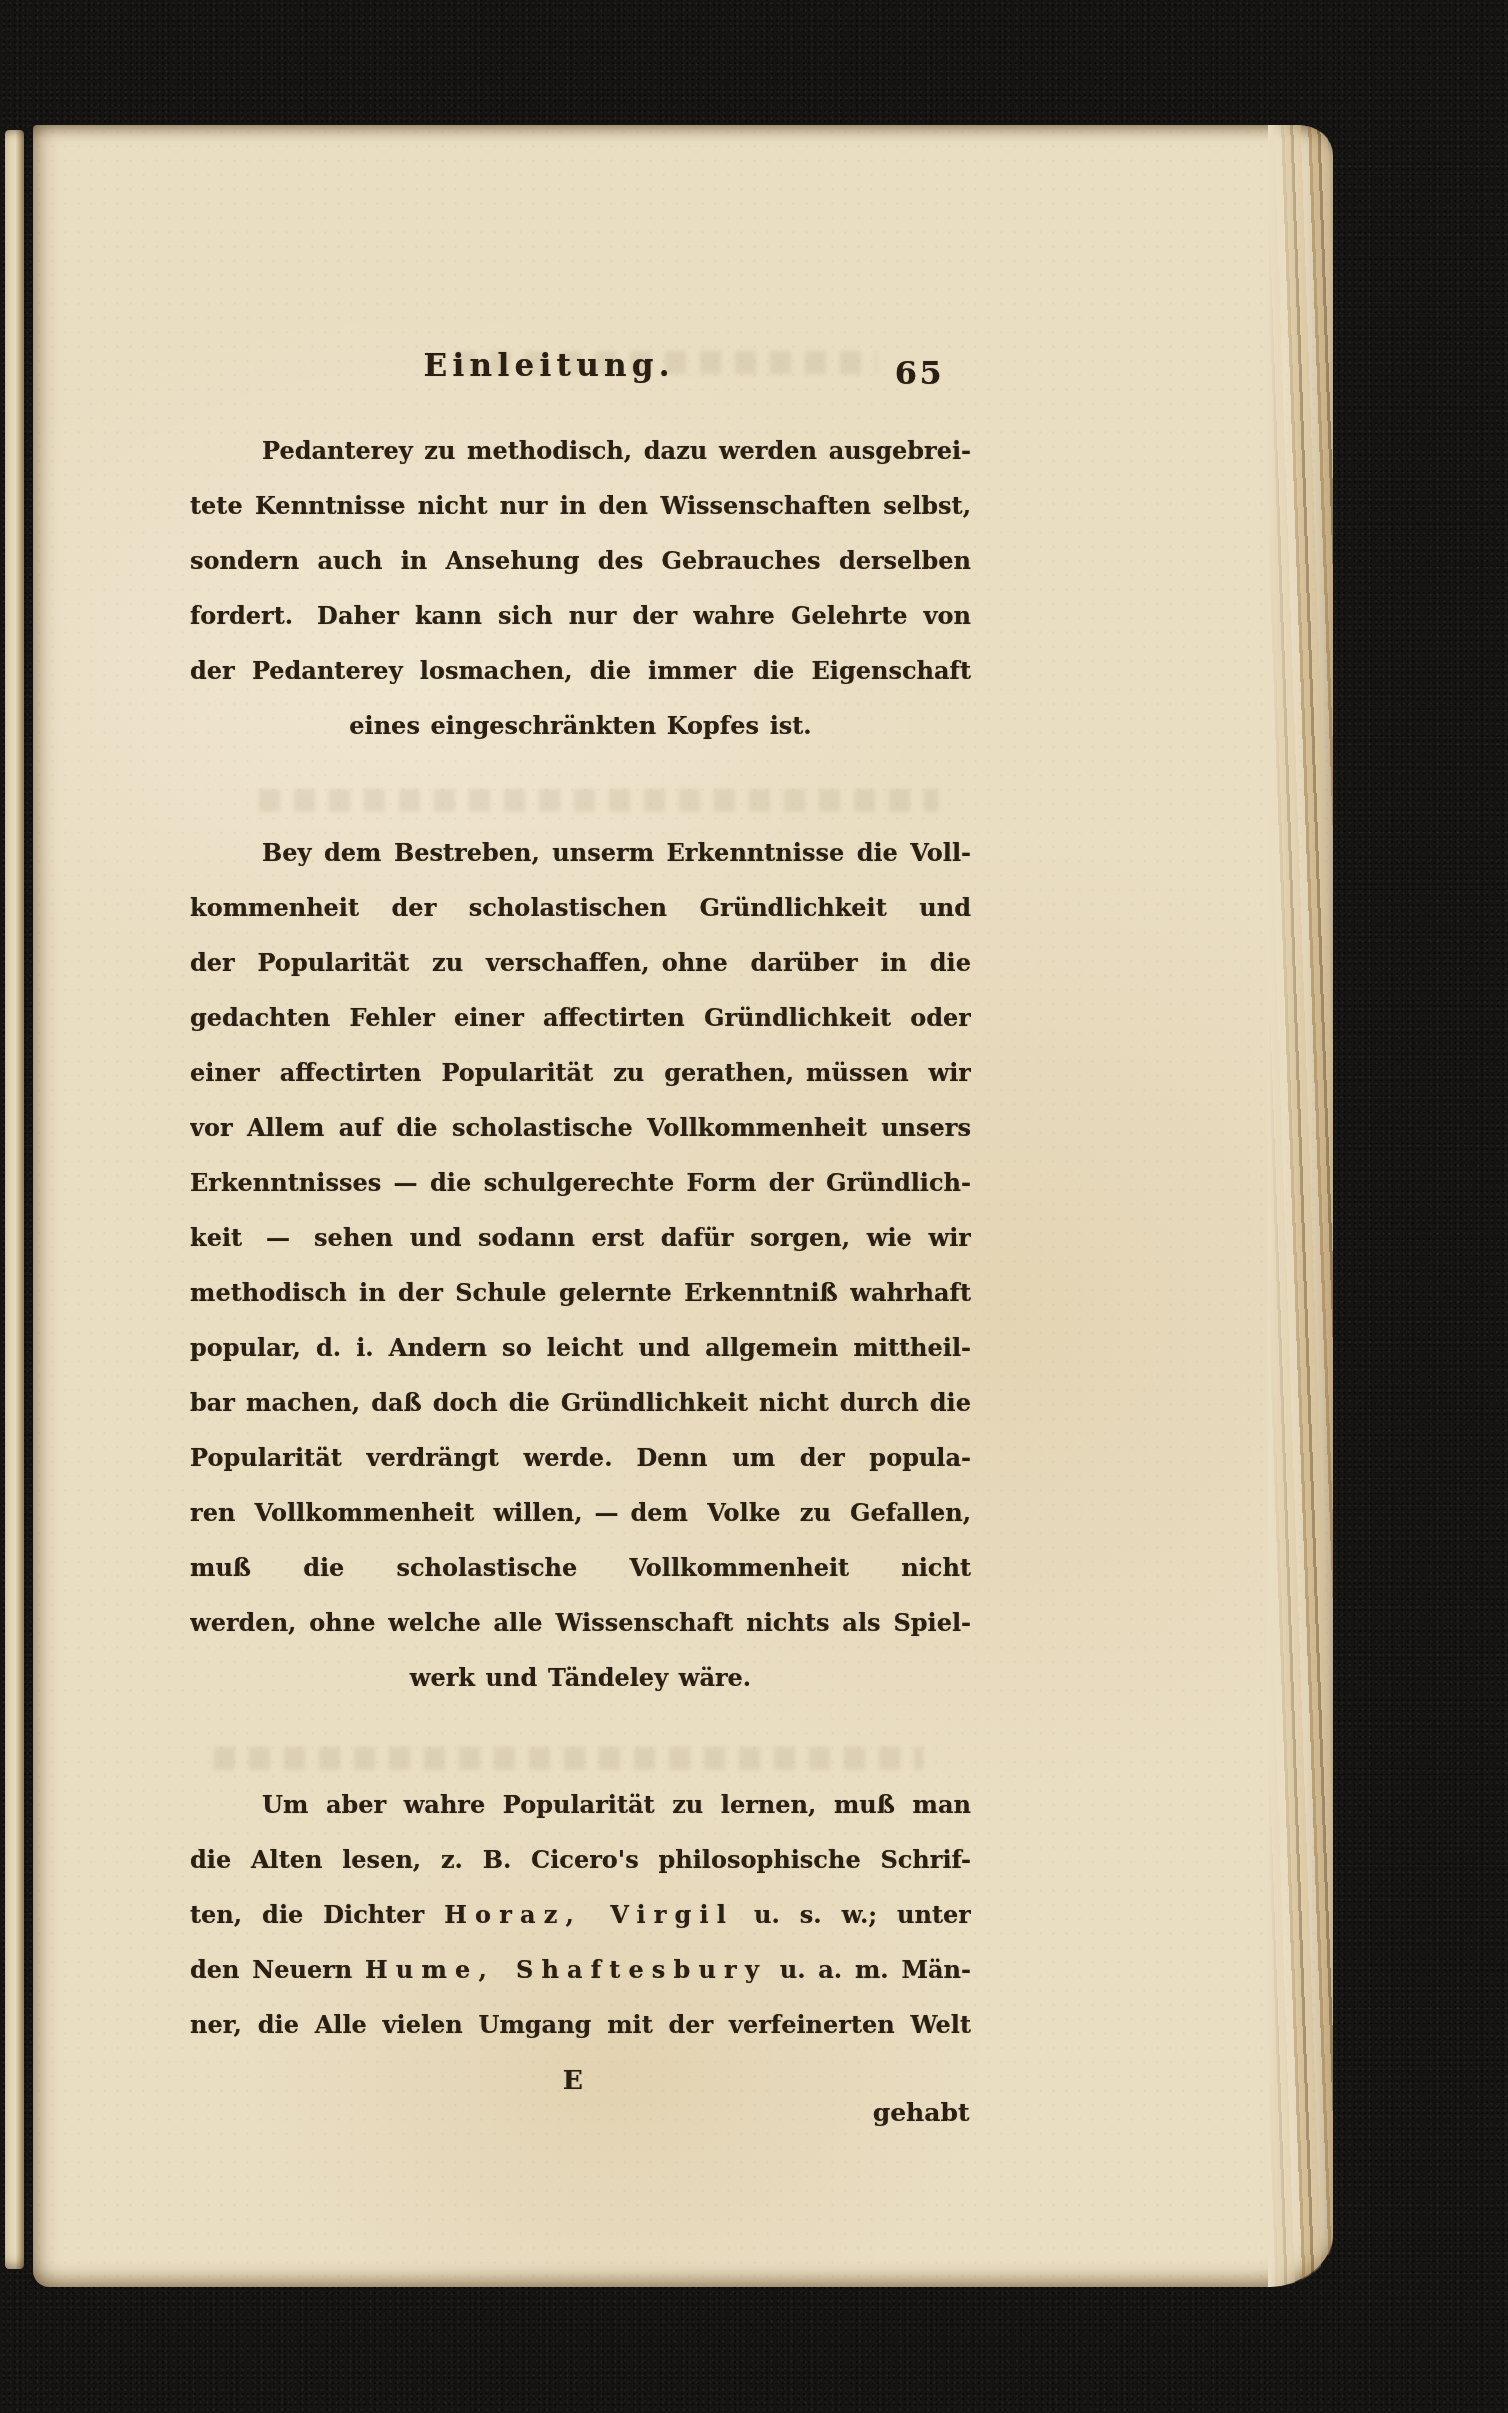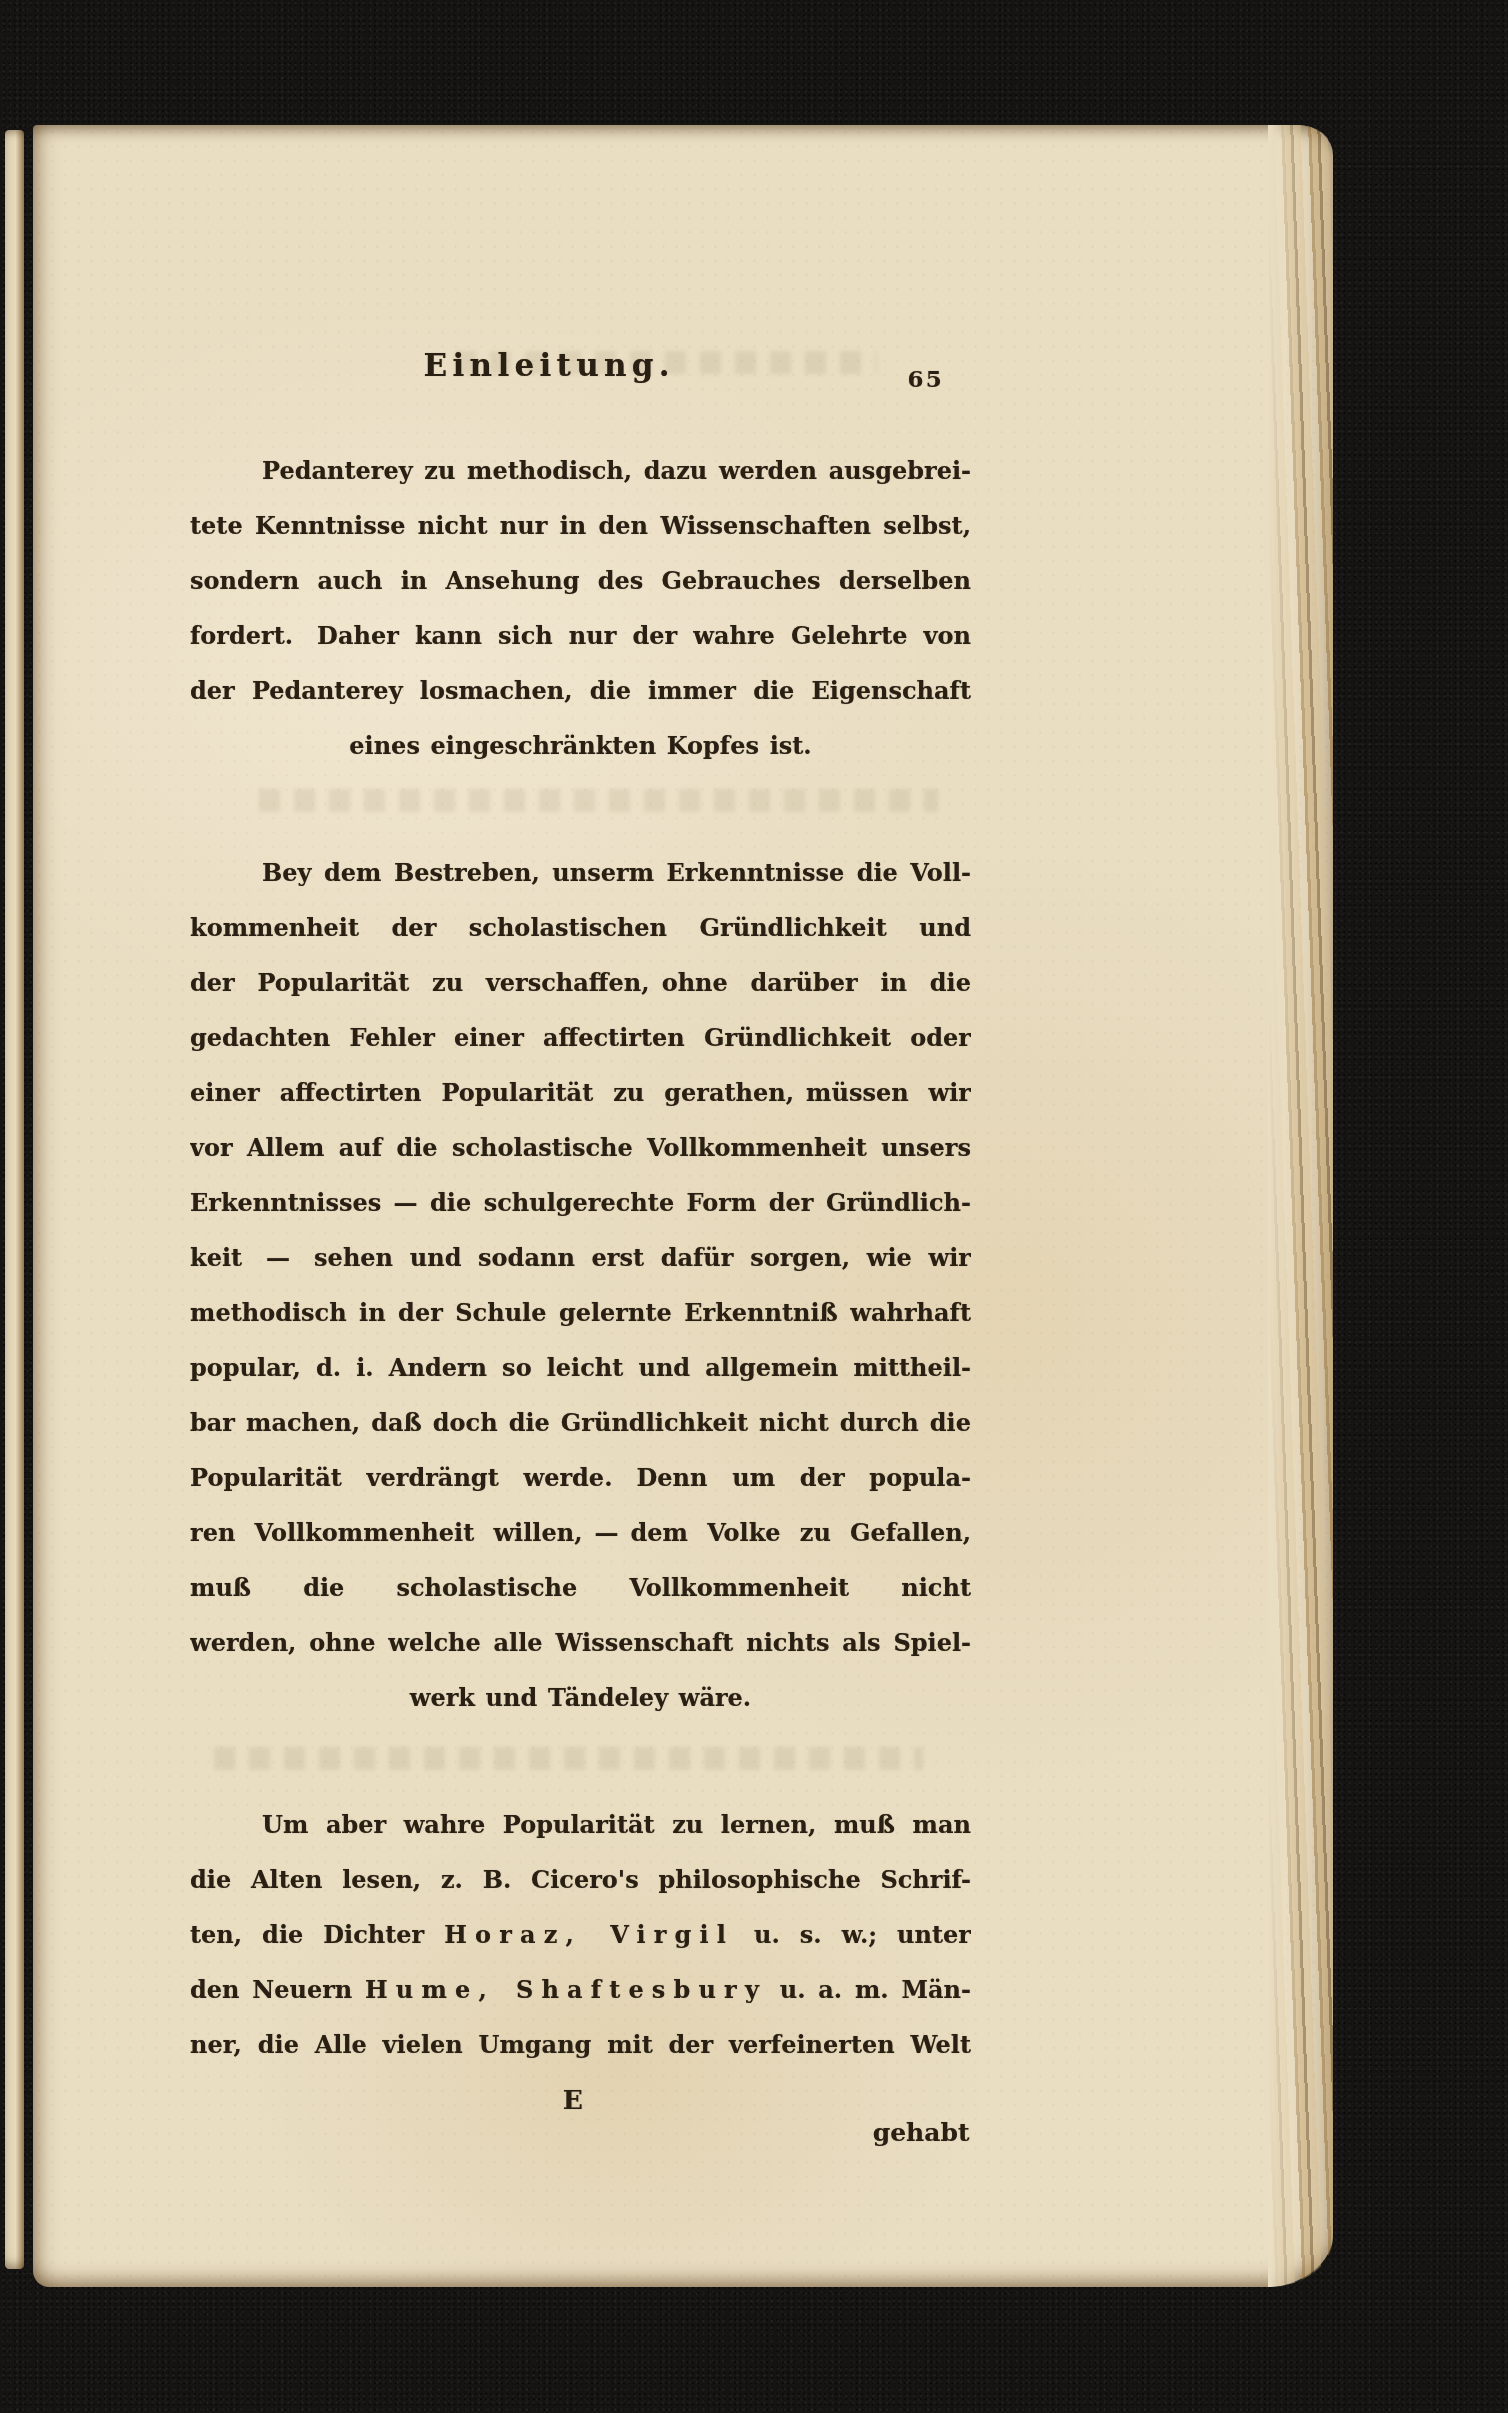--- a/index.html
+++ b/index.html
@@ -56,24 +56,24 @@
     background:repeating-linear-gradient(90deg, rgba(90,70,40,0.85) 0 21px, transparent 21px 35px);
   }
   .g1{left:422px;top:226px;width:422px;}
   .g2{left:226px;top:664px;width:679px;}
   .g3{left:181px;top:1622px;width:709px;}
   .content{
     position:absolute;left:157px;top:222px;width:781px;
     color:#291f12;font-weight:bold;font-size:24px;word-spacing:2.3px;
     text-shadow:0 0 0.8px rgba(41,31,18,0.5);
   }
-  .header{position:relative;height:48px;margin-bottom:48px;text-align:right;}
+  .header{position:relative;height:48px;margin-bottom:28px;text-align:right;}
   .title{position:absolute;left:46%;transform:translateX(-50%);
          font-size:31px;letter-spacing:5.3px;white-space:nowrap;}
-  .pagenum{position:absolute;right:27px;bottom:3px;font-size:23px;letter-spacing:2.3px;}
+  .pagenum{position:absolute;right:27px;bottom:3px;font-size:32px;letter-spacing:2.3px;}
   .para + .para{margin-top:72px;}
   .line{height:55px;line-height:55px;overflow:hidden;text-align:justify;white-space:normal;}
   .line::after{content:"";display:inline-block;width:100%;height:0;}
   .line.no-just{text-align:center;}
   .line.no-just::after{width:0;}
   .line.indent{padding-left:72px;}
   .spaced{letter-spacing:0.34em;}
   .footer{position:relative;height:55px;margin-top:12px;font-size:25px;}
   .sig{position:absolute;left:49%;transform:translateX(-50%);font-size:26.4px;}
   .catchword{position:absolute;right:1.5px;margin-top:34px;}

